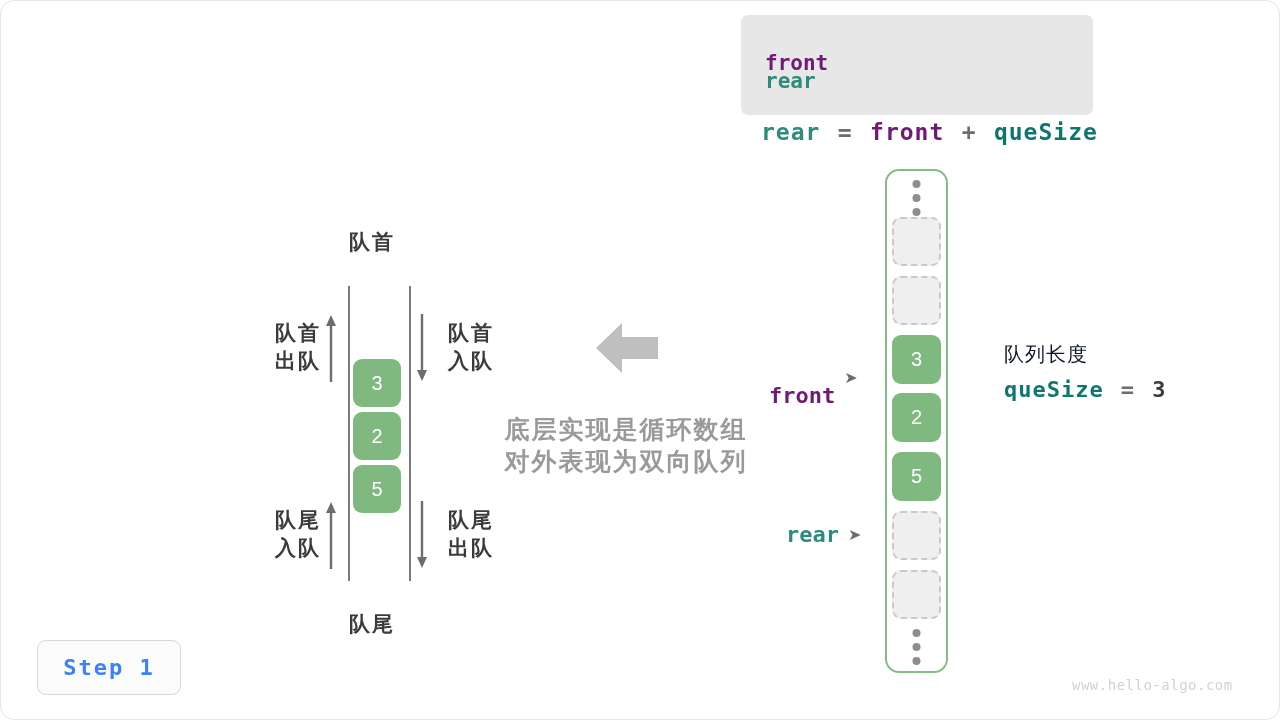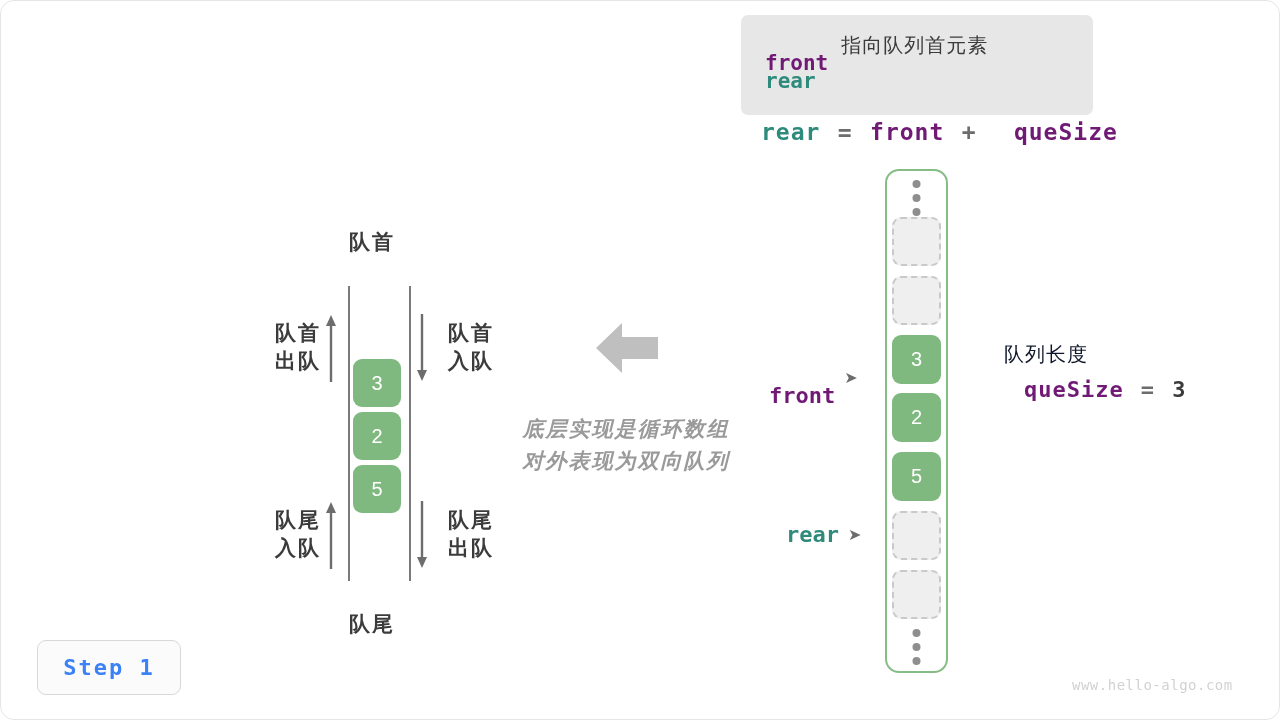--- a/index.html
+++ b/index.html
@@ -28,21 +28,21 @@
     padding:12px 0 0 24px;
   }
   .legend-row{
     height:36px;display:flex;align-items:center;
     font-size:21px;
   }
   .mono{font-family:"DejaVu Sans Mono","Liberation Mono",monospace;font-weight:bold;}
   .cn{font-family:"DejaVu Sans","Liberation Sans",sans-serif;}
   .c-front{color:#701a75;margin-top:36px;}
   .c-rear{color:#2e8b7c;}
-  .c-size{color:#701a75;margin-left:20px;}
+  .c-size{color:#0f766e;}
   .c-dark{color:#3b3b3b;}
 
   .legend-row .mono{font-size:21px;letter-spacing:0px;}
   .legend-row .cn{font-size:20px;color:#3b3b3b;margin-left:13px;letter-spacing:1px;}
 
   
   #equation{
     left:760px;top:118px;
     font-size:23px;
     letter-spacing:1px;
@@ -86,22 +86,22 @@
   #arr-up-2{left:322px;top:500px;}
   #arr-dn-1{left:413px;top:313px;}
   #arr-dn-2{left:413px;top:500px;}
 
   
   #big-arrow{left:595px;top:320px;width:62px;height:54px;}
 
   
   #center-note{
     left:500px;top:412px;width:250px;text-align:center;
-    font-size:21px;font-weight:bold;color:#9a9a9a;
-    line-height:32px;letter-spacing:2px;font-style:italic;
+    font-size:25px;font-weight:bold;color:#9a9a9a;
+    line-height:32px;letter-spacing:2px;
   }
 
   
   #array-container{
     left:884px;top:168px;width:63px;height:504px;
     border:2px solid #86bd86;border-radius:14px;
     box-sizing:border-box;
   }
   .dots{left:907px;width:17px;height:40px;}
   #dots-top{top:177px;}
@@ -156,21 +156,20 @@
   }
 </style>
 </head>
 <body>
 
 <div id="canvas">
 
   <div id="legend-box" class="abs">
     <div class="legend-row">
       <span class="mono c-front">front</span>
-      <span class="cn">指向队列首元素</span>
     </div>
     <div class="legend-row">
       <span class="mono c-rear">rear</span>
     </div>
   </div>
 
   <div id="equation" class="abs">
     <span class="c-rear" style="margin-right: 10px;">rear</span>
     <span class="op" style="margin-right: 10px;">=</span>
     <span class="c-front" style="margin-right: 10px;">front</span>

